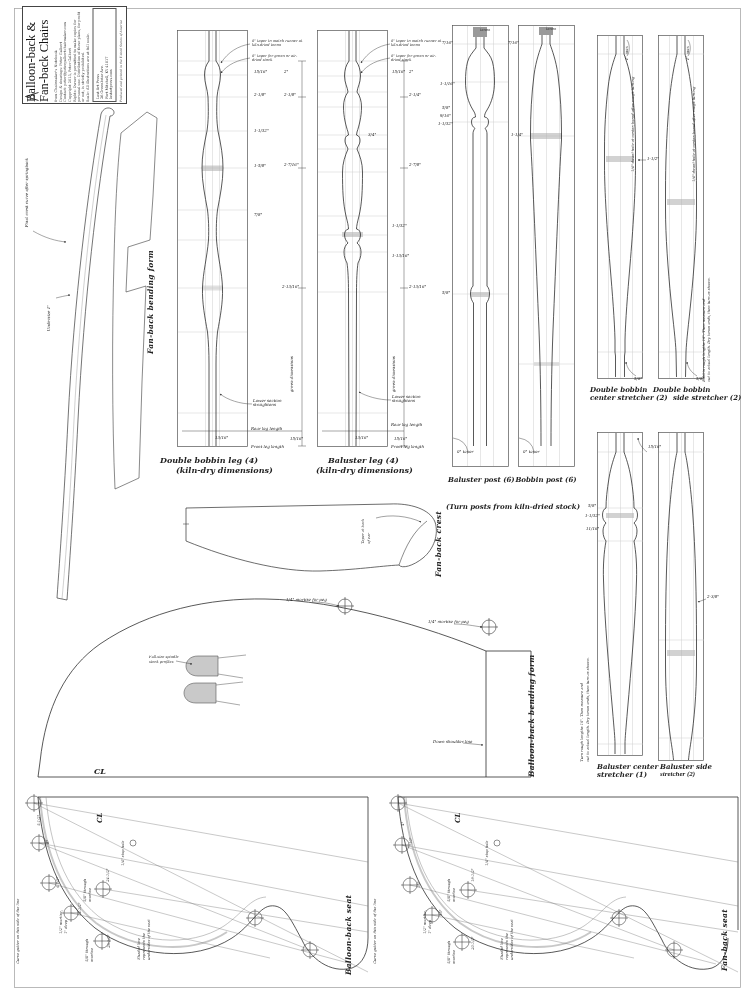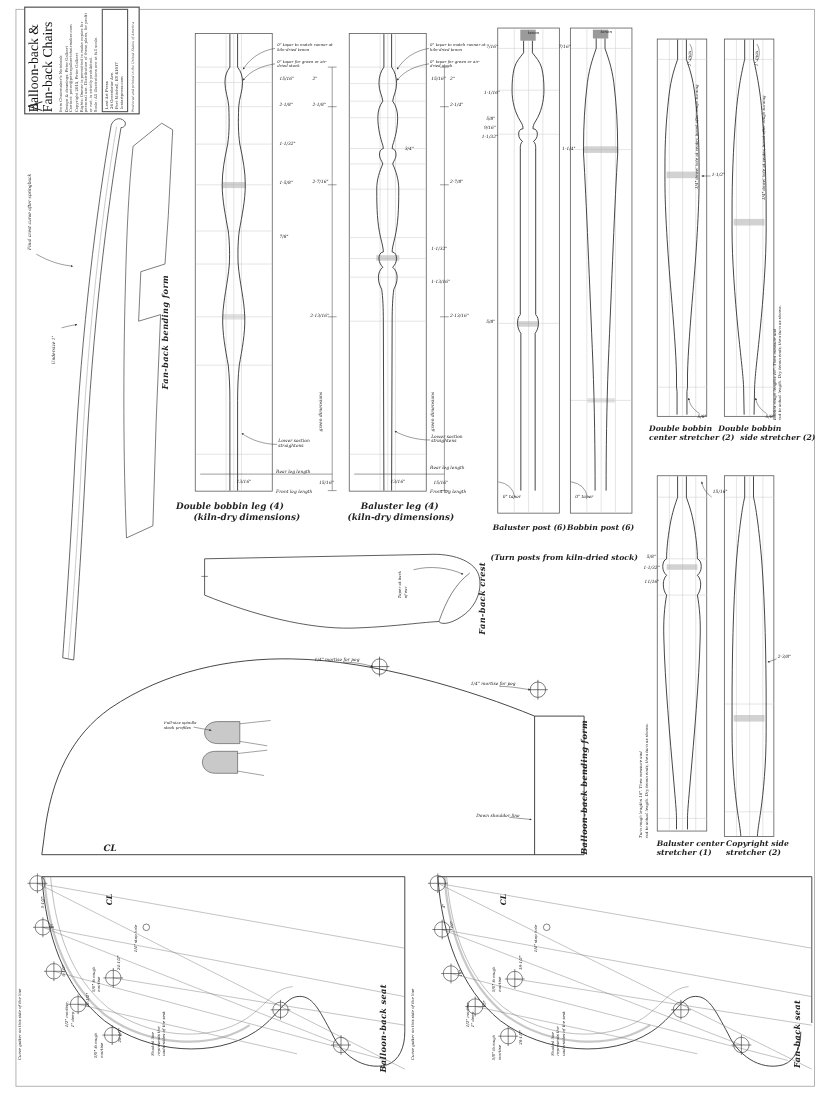--- a/index.html
+++ b/index.html
@@ -461,22 +461,22 @@
 
 <div class="lbl t4" style="left:588px;top:504px;">5/8"</div>
 <div class="lbl t4" style="left:585px;top:514px;">1-1/32"</div>
 <div class="lbl t4" style="left:586px;top:527px;">11/16"</div>
 <div class="lbl t4" style="left:648px;top:445px;">15/16"</div>
 <div class="lbl t4" style="left:707px;top:595px;">2-3/8"</div>
 <div class="lbl t35 v" style="left:585px;top:758px;">Turn rough lengths 16". Then measure and</div>
 <div class="lbl t35 v" style="left:591px;top:758px;">cut to actual length. Dry tenon ends, then turn as shown.</div>
 <div class="lbl cap" style="left:597px;top:763px;font-size:7px;">Baluster center</div>
 <div class="lbl cap" style="left:597px;top:771px;font-size:7px;">stretcher (1)</div>
-<div class="lbl cap" style="left:660px;top:763px;font-size:7px;">Copyright side</div>
-<div class="lbl cap" style="left:660px;top:771px;font-size:7px;">stretcher (2)</div>
+<div class="lbl cap" style="left:660px;top:763px;font-size:7px;">Baluster side</div>
+<div class="lbl cap" style="left:660px;top:771px;font-size:7px;font-family:Liberation Serif, serif;">stretcher (2)</div>
 
 <div class="lbl t35 v" style="left:366px;top:540px;">Taper at back</div>
 <div class="lbl t35 v" style="left:372px;top:540px;">of ear</div>
 <div class="lbl big v" style="left:443px;top:568px;">Fan-back crest</div>
 
 <div class="lbl t4" style="left:286px;top:598px;">1/4" mortise for peg</div>
 <div class="lbl t4" style="left:428px;top:620px;">1/4" mortise for peg</div>
 <div class="lbl t35" style="left:149px;top:656px;">Full-size spindle</div>
 <div class="lbl t35" style="left:149px;top:661px;">stock profiles</div>
 <div class="lbl t4" style="left:433px;top:740px;">Down shoulder line</div>

